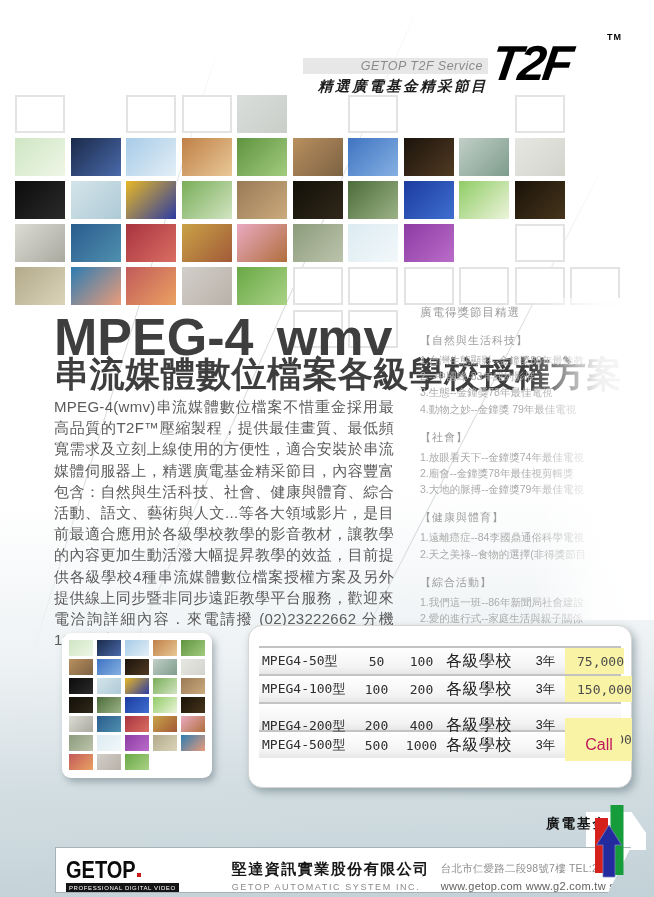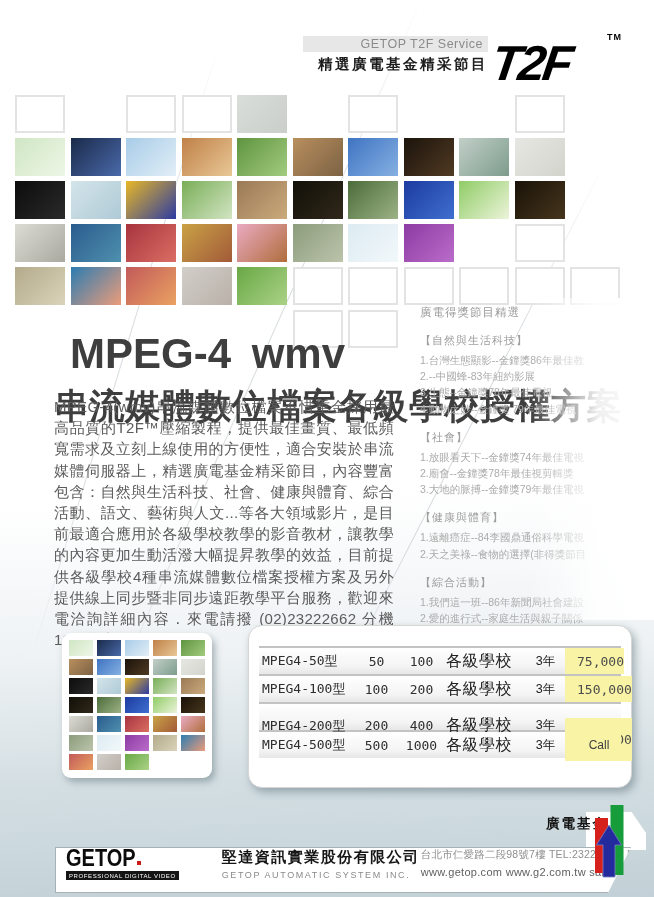--- a/index.html
+++ b/index.html
@@ -6,36 +6,36 @@
   .page{position:relative;width:654px;height:897px;overflow:hidden;margin:0 auto;
     background:linear-gradient(178deg,#ffffff 0%,#ffffff 55%,#eef2f4 72%,#d3dee2 86%,#c2d1d7 100%);
     font-family:"Liberation Sans","DejaVu Sans",sans-serif;}
   .diag{position:absolute;width:1px;pointer-events:none;
     background:linear-gradient(rgba(150,162,170,0),rgba(150,162,170,.38) 30%,rgba(150,162,170,.38) 70%,rgba(150,162,170,0));}
   #diag1{left:265px;top:-40px;height:780px;transform:rotate(24deg);}
   #diag2{left:125px;top:30px;height:640px;transform:rotate(17deg);}
   #diag3{left:468px;top:130px;height:600px;transform:rotate(27deg);}
 
   
-  .svc{position:absolute;top:34px;right:166px;text-align:right;}
+  .svc{position:absolute;top:56px;right:166px;text-align:right;font-style:italic;}
   .svc-en{display:inline-block;background:#e7e7e7;color:#8b8b8b;font-size:12.5px;padding:1px 5px 1px 58px;letter-spacing:.5px;}
   .svc-zh{margin-top:3px;font-size:14.5px;font-weight:bold;color:#1c1c1c;letter-spacing:2.5px;}
   .t2f{position:absolute;left:492px;top:32px;width:132px;height:68px;color:#000;}
   .t2f-text{font-style:italic;font-weight:900;font-size:49px;letter-spacing:-3px;line-height:62px;display:inline-block;transform:skewX(-8deg);}
   .t2f-tm{position:absolute;right:2px;top:0;font-size:9px;font-weight:bold;letter-spacing:1px;}
 
   
   .grid{position:absolute;left:15px;top:95px;display:grid;grid-template-columns:repeat(11,50px);column-gap:5.5px;row-gap:5px;}
   .cell{width:50px;height:38px;box-sizing:border-box;}
   .cell.empty{background:#fff;border:2px solid #e3e3e3;}
   .cell.blank{visibility:hidden;}
 
   
   .headline{position:absolute;left:54px;top:316px;color:#3e3e3e;}
-  .headline h1{margin:16px;font-size:42px;line-height:43px;font-weight:bold;word-spacing:9px;letter-spacing:0;}
+  .headline h1{margin:0;font-size:52px;line-height:43px;font-weight:bold;word-spacing:9px;letter-spacing:0;}
   .headline h2{margin:0;font-size:35px;line-height:30px;font-weight:bold;letter-spacing:.5px;text-align:center;}
   .body-text{position:absolute;left:54px;top:396px;width:340px;font-size:15px;line-height:21.2px;color:#5b5b5b;text-align:justify;letter-spacing:.3px;}
 
   
   .awards{position:absolute;left:420px;top:305px;width:234px;}
   .aw-title{font-size:11.5px;color:#9a9a9a;letter-spacing:1px;margin-bottom:10px;}
   .aw-cat{font-size:11px;color:#9e9e9e;letter-spacing:1px;margin:13px 0 4px;}
   .aw-item{font-size:10.5px;line-height:16.2px;color:#ababab;white-space:nowrap;overflow:hidden;}
   .fade{position:absolute;left:530px;top:298px;width:124px;height:322px;pointer-events:none;
     background:linear-gradient(to right,rgba(255,255,255,0),rgba(255,255,255,.92) 55%,#fff);}
@@ -55,29 +55,29 @@
   .h-model{padding-left:3px;}
   .h-num,.h-lic{text-align:center;}
   .h-price{padding-left:12px;}
   .tdata{border-top:2px solid #c3c3c3;height:26px;background:linear-gradient(180deg,#ffffff 0%,#f4f4f4 70%,#e7e7e7 100%);}
   .mono{font-family:"DejaVu Sans Mono","Liberation Mono",monospace;}
   .td-model{font-size:13px;color:#2e2e2e;padding-left:3px;}
   .td-num{font-size:13px;color:#2e2e2e;text-align:center;}
   .td-zh{font-size:16px;color:#222;letter-spacing:.5px;}
   .td-lic{font-size:12.5px;color:#222;text-align:center;}
   .td-price{height:100%;display:flex;align-items:center;font-size:13px;color:#4c4c4c;padding-left:12px;box-sizing:border-box;}
-  .td-price.call{justify-content:center;padding-left:12px;font-family:"Liberation Sans",sans-serif;font-size:12px;color:#404040;}
+  .td-price.call{justify-content:center;padding-left:12px;font-family:"Liberation Sans",sans-serif;font-size:16px;color:#be185d;}
 
   
   .fund-label{position:absolute;left:546px;top:815px;font-size:13.5px;font-weight:bold;color:#141414;letter-spacing:2px;z-index:6;}
   .fund-card{position:absolute;left:586px;top:812px;width:60px;height:38px;background:#fff;
     clip-path:polygon(0 0,76% 0,100% 55%,100% 100%,0 100%);z-index:3;}
   .fund-logo{position:absolute;left:594px;top:805px;width:32px;height:76px;z-index:7;}
   .footer{position:absolute;left:55px;top:847px;width:576px;height:46px;background:#fff;border:1px solid #a8b2b6;
-    clip-path:polygon(0 0,100% 0,96% 100%,0 100%);display:flex;align-items:flex-start;gap:1px;padding:0 10px;box-sizing:border-box;z-index:4;}
+    clip-path:polygon(0 0,100% 0,96% 100%,0 100%);display:flex;align-items:flex-end;gap:11px;padding:0 10px;box-sizing:border-box;z-index:4;}
   .getop{line-height:1;flex:0 0 auto;}
   .getop-word{font-weight:900;font-size:20px;color:#0c0c0c;display:inline-block;transform:scaleY(1.15);letter-spacing:0;}
   .getop-dot{display:inline-block;width:4px;height:4px;background:#cc1a14;margin-left:1px;}
   .getop-bar{margin-top:3px;background:#141414;color:#fff;font-size:6px;letter-spacing:.6px;padding:1.5px 3px;text-align:center;white-space:nowrap;}
   .company{flex:0 0 auto;margin-left:42px;}
   .company .zh{font-size:15px;font-weight:bold;color:#161616;letter-spacing:1.5px;}
   .company .en{font-size:9px;color:#8a8a8a;letter-spacing:1.6px;margin-top:3px;}
   .contact{flex:1 1 auto;min-width:0;}
   .contact .addr{font-size:10.5px;color:#8e8e8e;letter-spacing:.2px;white-space:nowrap;}
   .contact .web{font-size:11px;color:#606060;margin-top:4px;letter-spacing:.3px;white-space:nowrap;}

